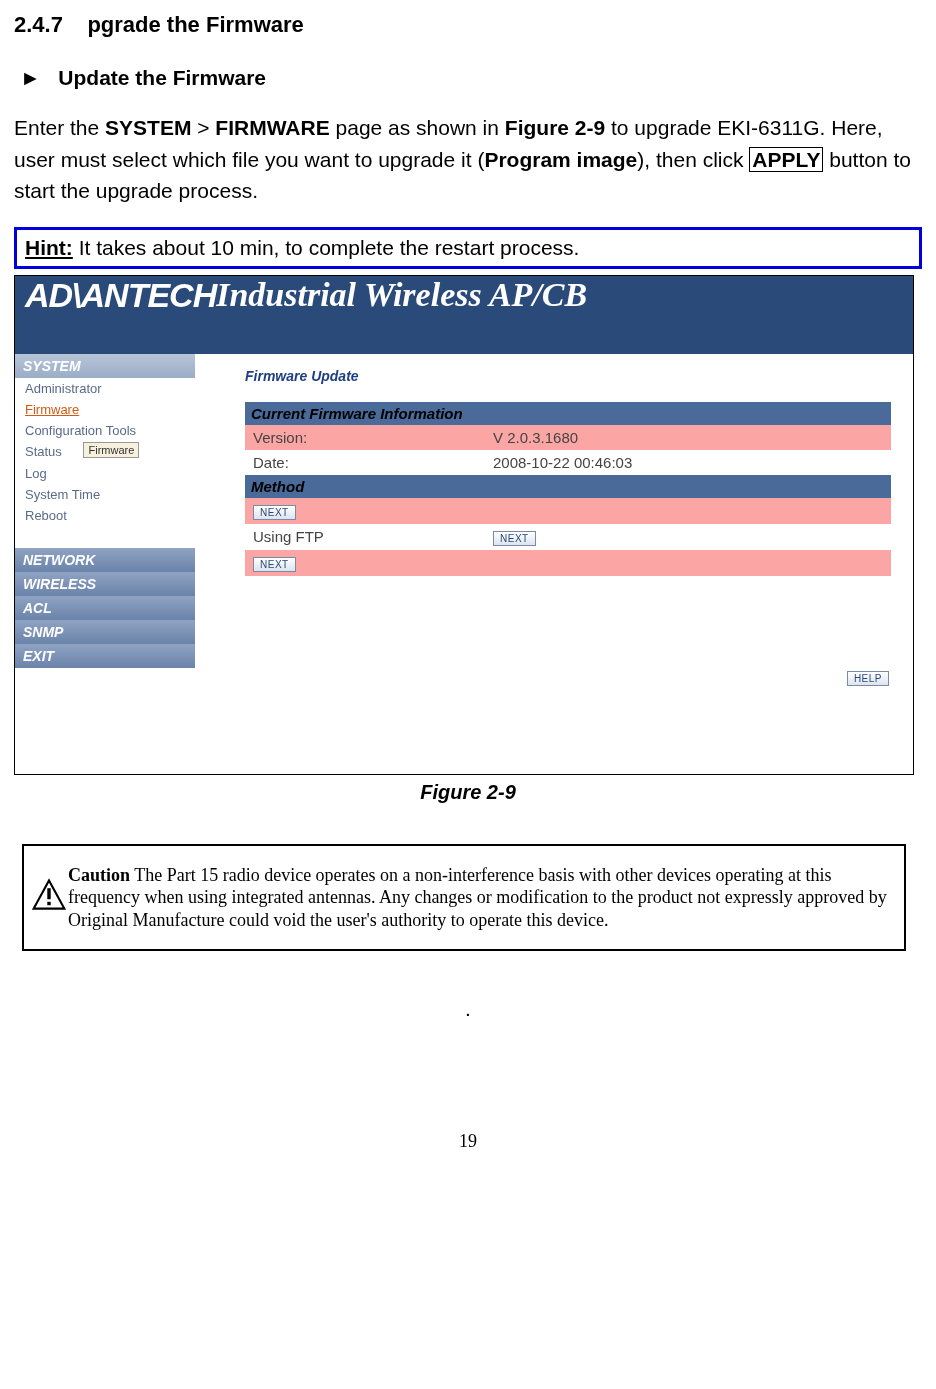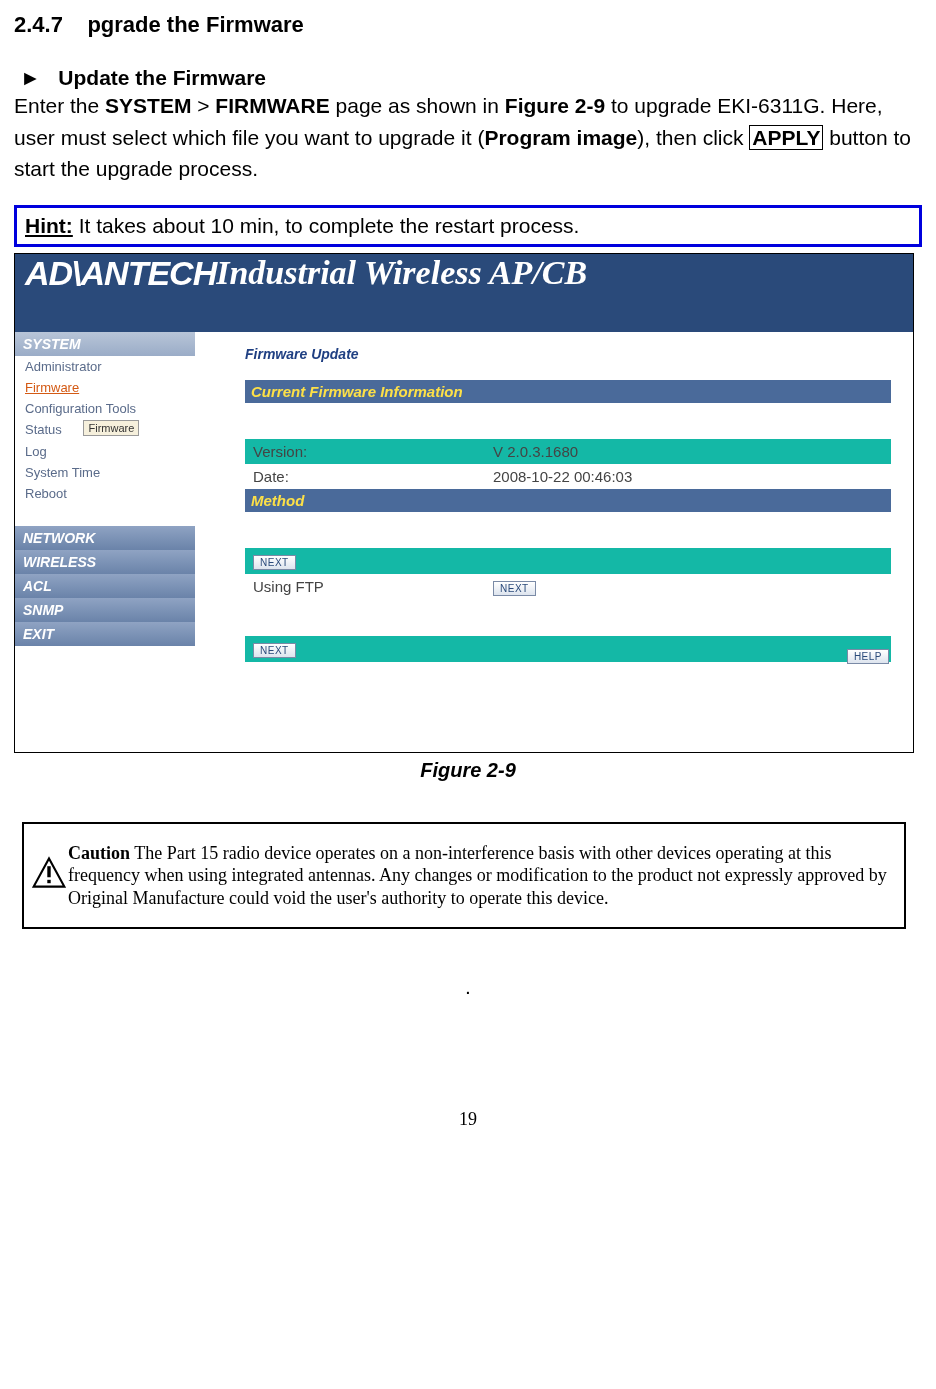--- a/index.html
+++ b/index.html
@@ -11,21 +11,21 @@
       padding: 12px 14px 40px;
     }
     .section-title {
       font-size: 22px;
       font-weight: bold;
       margin-bottom: 28px;
     }
     .subsection {
       font-size: 21px;
       font-weight: bold;
-      margin-bottom: 0;
+      margin-bottom: 22px;
       margin-left: 6px;
     }
     .body-text {
       font-size: 21px;
       line-height: 1.5;
       margin-bottom: 20px;
     }
     .body-text b { font-weight: bold; }
     .apply-box {
       border: 1px solid #000;
@@ -110,28 +110,28 @@
       color: #1f3f82;
       font-style: italic;
       font-weight: bold;
       font-size: 14px;
       margin-bottom: 18px;
       font-family: Arial, sans-serif;
     }
     .tbl { width: 100%; font-family: Arial, sans-serif; }
     .tbl-head {
       background: #4a6a9a;
-      color: #fde047;
+      color: #000000;
       font-style: italic;
       font-weight: bold;
       font-size: 15px;
       padding: 3px 6px;
     }
     .tbl-row { display: flex; }
-    .tbl-row.alt { background: #14b8a6; margin-top: 36px; }
+    .tbl-row.alt { background: #fca5a5; }
     .tbl-cell-l { width: 240px; padding: 4px 8px; font-size: 15px; color: #444; }
     .tbl-cell-r { flex: 1; padding: 4px 8px; font-size: 15px; color: #444; }
     .next-btn {
       display: inline-block;
       border: 1px solid #7a8aa6;
       background: linear-gradient(#fff, #dde4ee);
       font-size: 10px;
       padding: 1px 6px;
       color: #2a4a7a;
       font-family: Arial, sans-serif;

